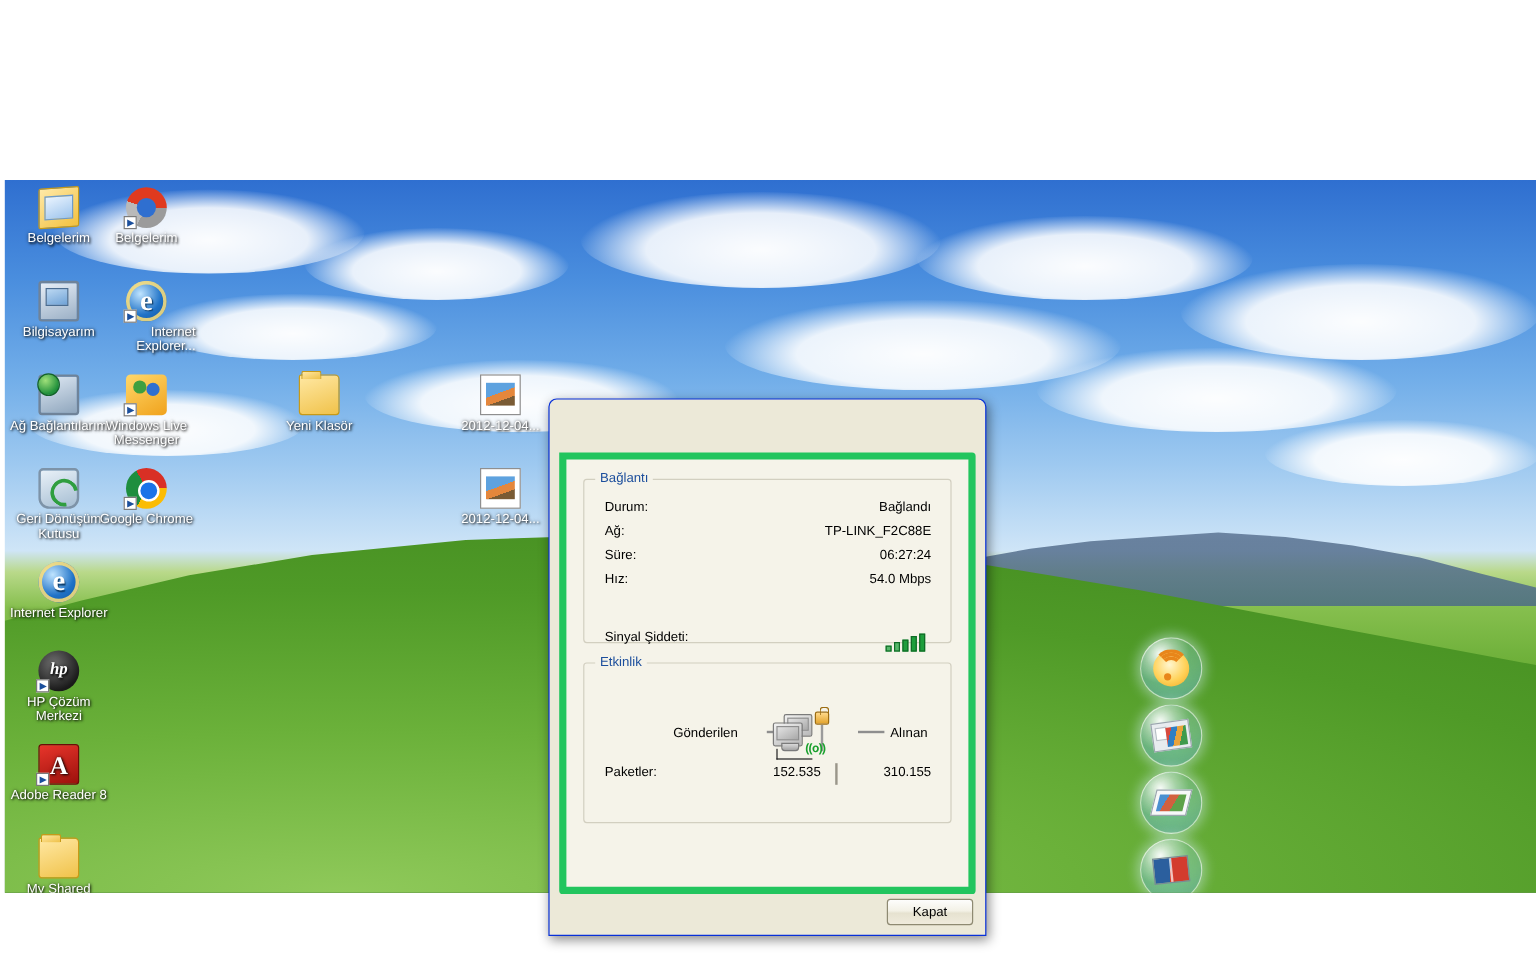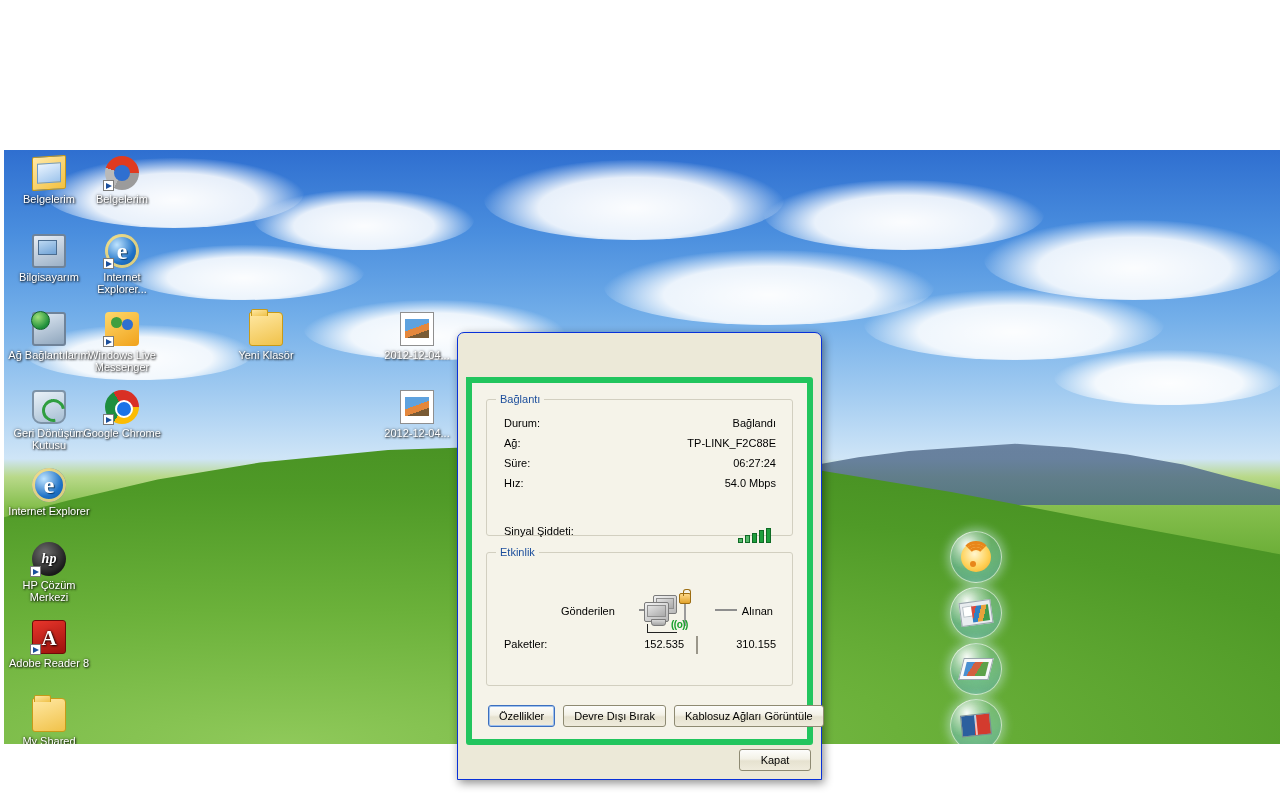--- a/index.html
+++ b/index.html
@@ -276,21 +276,21 @@
             <span class="shortcut-arrow"></span>
           </div>
           <span class="lbl">Belgelerim</span>
         </div>
         <div class="dicon" style="left: 4px; top: 84px;">
           <div class="glyph">
             <div class="ic-mycomp" style="position: absolute; inset: 0px;"></div>
           </div>
           <span class="lbl">Bilgisayarım</span>
         </div>
-        <div class="dicon" style="left: 77px; top: 84px;">
+        <div class="dicon" style="left: 77px; top: 84px; text-align: right;">
           <div class="glyph">
             <div class="ic-ie" style="position: absolute; inset: 0px;"></div>
             <span class="shortcut-arrow"></span>
           </div>
           <span class="lbl">Internet Explorer...</span>
         </div>
         <div class="dicon" style="left: 4px; top: 162px;">
           <div class="glyph">
             <div class="ic-netconn" style="position: absolute; inset: 0px;"></div>
           </div>
@@ -453,24 +453,19 @@
         </div>
 
         <div style="position:absolute; left:17px; right:16px; top:85px; height:14px; font-size:11px;">
           <span style="position:absolute; left:0;">Paketler:</span>
           <span style="position:absolute; left:110px; width:70px; text-align:right;">152.535</span>
           <span style="position:absolute; left:192px; top:-2px; width:2px; height:18px; background:#9a968a;"></span>
           <span style="position:absolute; right:0;">310.155</span>
         </div>
       </div>
 
-      <div id="btnrow">
-        <span class="btn default">Özellikler</span>
-        <span class="btn">Devre Dışı Bırak</span>
-        <span class="btn">Kablosuz Ağları Görüntüle</span>
-      </div>
     </div>
 
     <div id="closerow">
       <span class="btn" id="btn-close">Kapat</span>
     </div>
   </div>
 </div>
 
 </body></html>

